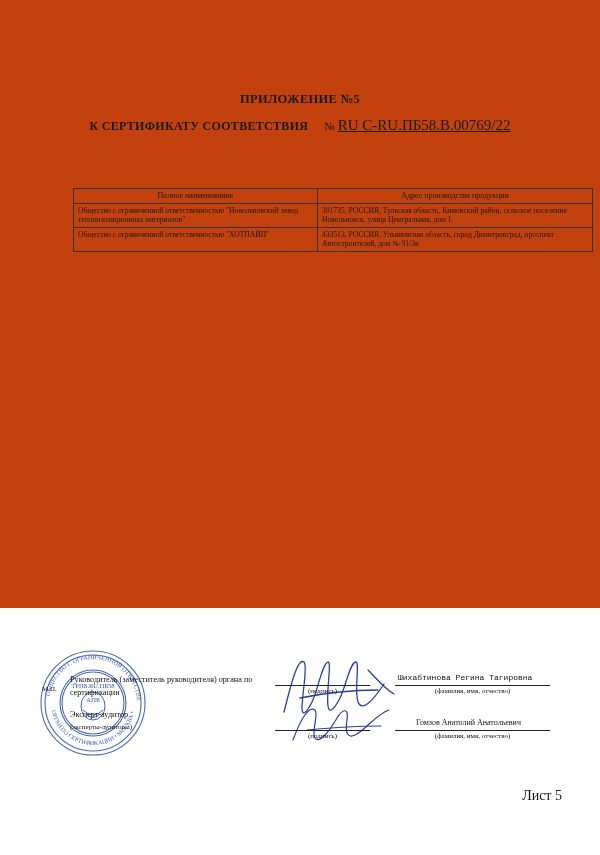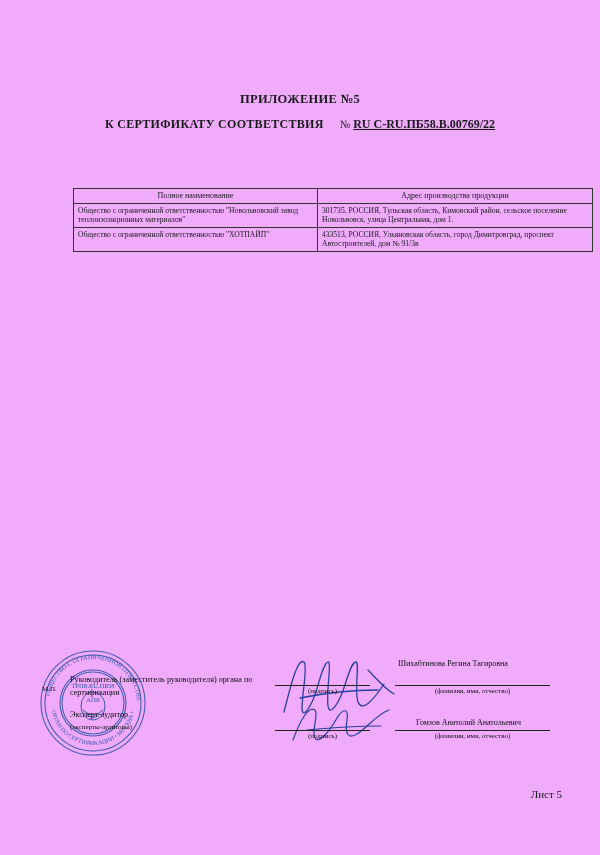--- a/index.html
+++ b/index.html
@@ -12,22 +12,22 @@
     height: 855px;
     position: relative;
     font-family: "Liberation Serif", serif;
     color: #1a1a1a;
     overflow: hidden;
   }
   .page {
     position: absolute;
     left: 0; top: 0;
     width: 600px;
-    height: 855px;
-    background: #f0abfc;
+    height: 608px;
+    background: #c2410c;
   }
   .title-main {
     position: absolute;
     top: 92px;
     left: 0;
     width: 600px;
     text-align: center;
     font-size: 12.5px;
     font-weight: bold;
     letter-spacing: 0.3px;
@@ -45,22 +45,22 @@
   .title-sub-row .lbl {
     letter-spacing: 0.3px;
     margin-top: 36px;
   }
   .title-sub-row .num-prefix {
     font-weight: normal;
     font-size: 11px;
     margin-left: 16px;
   }
   .title-sub-row .cert-num {
-    font-weight: bold;
-    font-size: 12px;
+    font-weight: normal;
+    font-size: 15px;
     text-decoration: underline;
   }
   .oblig {
     position: absolute;
     top: 145px;
     left: 0;
     width: 600px;
     text-align: center;
     font-size: 7.5px;
     letter-spacing: 0.2px;
@@ -130,21 +130,21 @@
   }
   .name-text {
     position: absolute;
     font-size: 8px;
     color: #111;
   }
   .sheet {
     position: absolute;
     right: 38px;
     top: 788px;
-    font-size: 11px;
+    font-size: 14px;
   }
   .stamp {
     position: absolute;
     left: 38px;
     top: 648px;
     width: 110px;
     height: 110px;
   }
   .sign-svg {
     position: absolute;
@@ -242,21 +242,21 @@
 
   <div class="sig-area">
     <div class="role-line" style="left:70px; top:20px;">Руководитель (заместитель руководителя) органа по</div>
     <div class="role-line" style="left:70px; top:33px;">сертификации</div>
     <div class="role-note" style="left:42px; top:21px;margin-top:9px;">М.П.</div>
 
     <div class="sig-line" style="left:275px; top:30px; width:95px;"></div>
     <div class="under-label" style="left:275px; top:32px; width:95px;">(подпись)</div>
 
     <div class="sig-line" style="left:395px; top:30px; width:155px;"></div>
-    <div class="name-text" style="left:398px; top:4px;">Шихабтинова Регина Тагировна</div>
+    <div class="name-text" style="left:398px; top:18px;font-family:Liberation Mono, monospace;">Шихабтинова Регина Тагировна</div>
     <div class="under-label" style="left:395px; top:32px; width:155px;">(фамилия, имя, отчество)</div>
 
     <div class="role-line" style="left:70px; top:55px;">Эксперт-аудитор</div>
     <div class="role-note" style="left:70px; top:68px;">(эксперты-аудиторы)</div>
 
     <div class="sig-line" style="left:275px; top:75px; width:95px;"></div>
     <div class="under-label" style="left:275px; top:77px; width:95px;">(подпись)</div>
 
     <div class="sig-line" style="left:395px; top:75px; width:155px;"></div>
     <div class="name-text" style="left:416px; top:63px;">Гомзов Анатолий Анатольевич</div>

